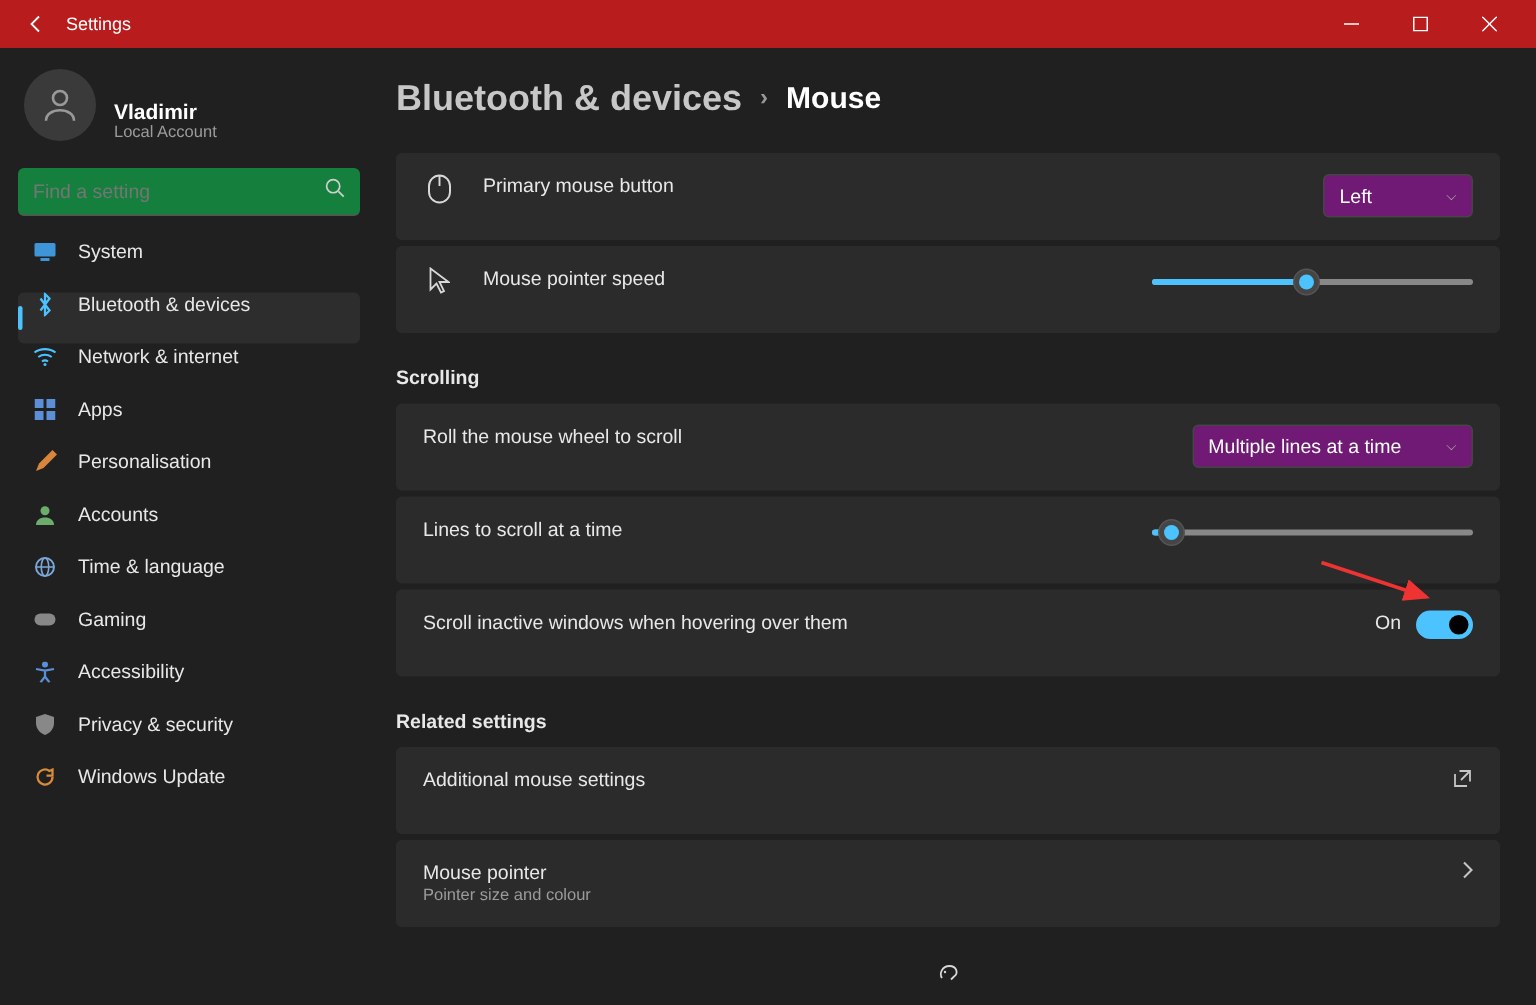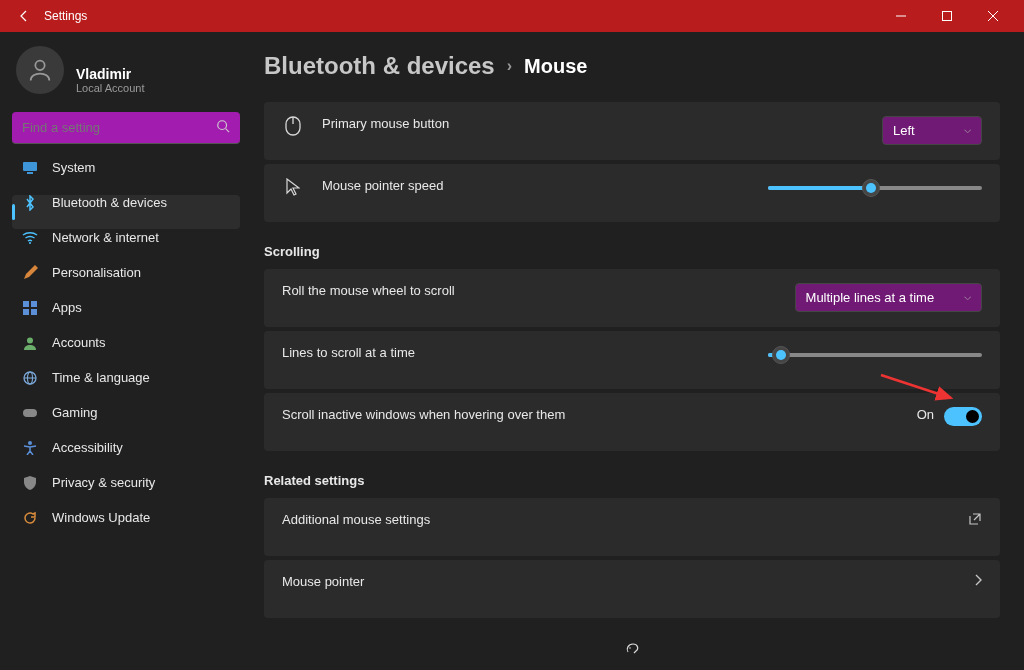--- a/index.html
+++ b/index.html
@@ -63,21 +63,21 @@
       height: 48px;
       border-radius: 50%;
       background: #3a3a3a;
       display: flex;
       align-items: center;
       justify-content: center;
     }
     .user-name { font-size: 14px; font-weight: 600; }
     .user-sub { font-size: 11px; color: #9b9b9b; }
     .search-box {
-      background: #a21caf;
+      background: #15803d;
       border-bottom: 1px solid #545454;
       height: 32px;
       border-radius: 4px;
       display: flex;
       align-items: center;
       padding: 0 10px;
       margin-bottom: 16px;
     }
     .search-box input {
       background: transparent;
@@ -310,36 +310,36 @@
         <span class="nav-icon">
             <svg width="16" height="12" viewBox="0 0 16 12">
               <path d="M1 3c4-3 10-3 14 0M3.5 6c3-2 6-2 9 0M6 9c1.3-1 2.7-1 4 0" stroke="#4cc2ff" stroke-width="1.4" fill="none"></path>
               <circle cx="8" cy="11" r="1" fill="#4cc2ff"></circle>
             </svg>
           </span>
         <span>Network &amp; internet</span>
       </li>
       <li class="nav-item">
         <span class="nav-icon">
-            <svg width="16" height="16" viewBox="0 0 16 16">
-              <path d="M2 14l2-5 9-9 3 3-9 9z" fill="#D8863B"></path>
-            </svg>
-          </span>
-        <span>Personalisation</span>
-      </li>
-      <li class="nav-item">
-        <span class="nav-icon">
             <svg width="14" height="14" viewBox="0 0 14 14">
               <rect x="0" y="0" width="6" height="6" fill="#5B8FD8"></rect>
               <rect x="8" y="0" width="6" height="6" fill="#5B8FD8"></rect>
               <rect x="0" y="8" width="6" height="6" fill="#5B8FD8"></rect>
               <rect x="8" y="8" width="6" height="6" fill="#5B8FD8"></rect>
             </svg>
           </span>
         <span>Apps</span>
+      </li>
+      <li class="nav-item">
+        <span class="nav-icon">
+            <svg width="16" height="16" viewBox="0 0 16 16">
+              <path d="M2 14l2-5 9-9 3 3-9 9z" fill="#D8863B"></path>
+            </svg>
+          </span>
+        <span>Personalisation</span>
       </li>
       <li class="nav-item">
         <span class="nav-icon">
             <svg width="14" height="14" viewBox="0 0 14 14">
               <circle cx="7" cy="4.5" r="3" fill="#6BAE6B"></circle>
               <path d="M1 14c0-3.3 2.7-5 6-5s6 1.7 6 5" fill="#6BAE6B"></path>
             </svg>
           </span>
         <span>Accounts</span>
       </li>
@@ -460,20 +460,21 @@
       <span class="right-icon">
         <svg width="14" height="14" viewBox="0 0 14 14">
             <path d="M5 2h7v7M12 2L6 8M10 12H2V4" stroke="#c5c5c5" stroke-width="1.2" fill="none"></path>
           </svg>
       </span>
     </div>
 
     <div class="card">
       <div class="card-text">
         <div>Mouse pointer</div>
+        <div class="card-sub">Pointer size and colour</div>
       </div>
       <span class="right-icon">
         <svg width="8" height="12" viewBox="0 0 8 12">
             <path d="M2 1l5 5-5 5" stroke="#c5c5c5" stroke-width="1.4" fill="none"></path>
           </svg>
       </span>
     </div>
 
     <div style="height:18px"></div>
     <div class="link-row">

